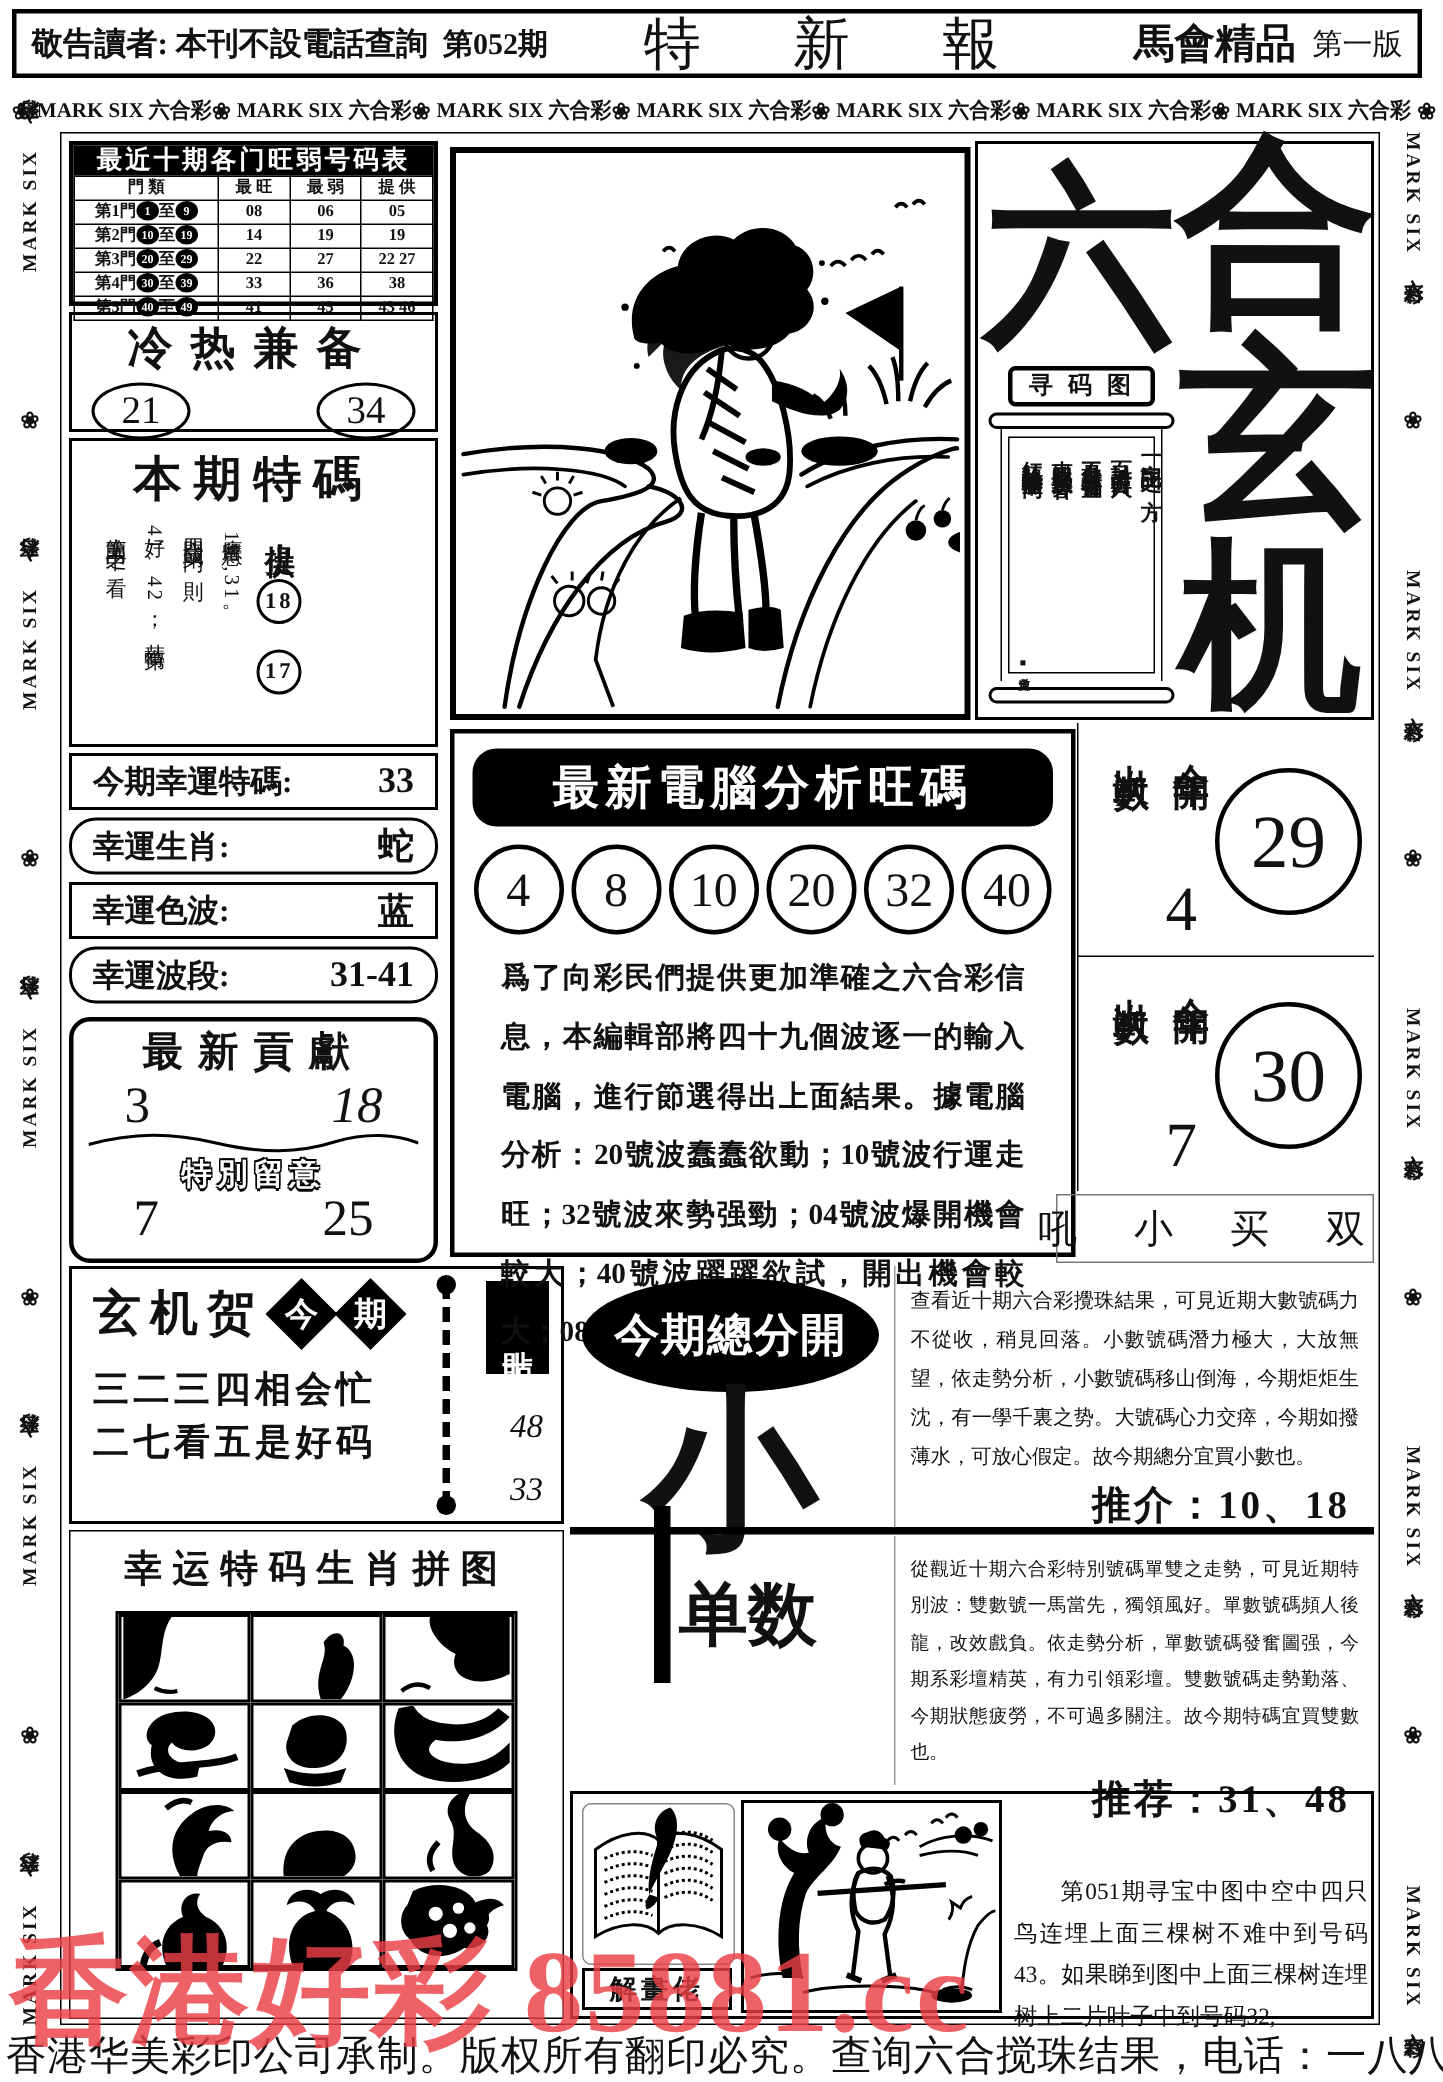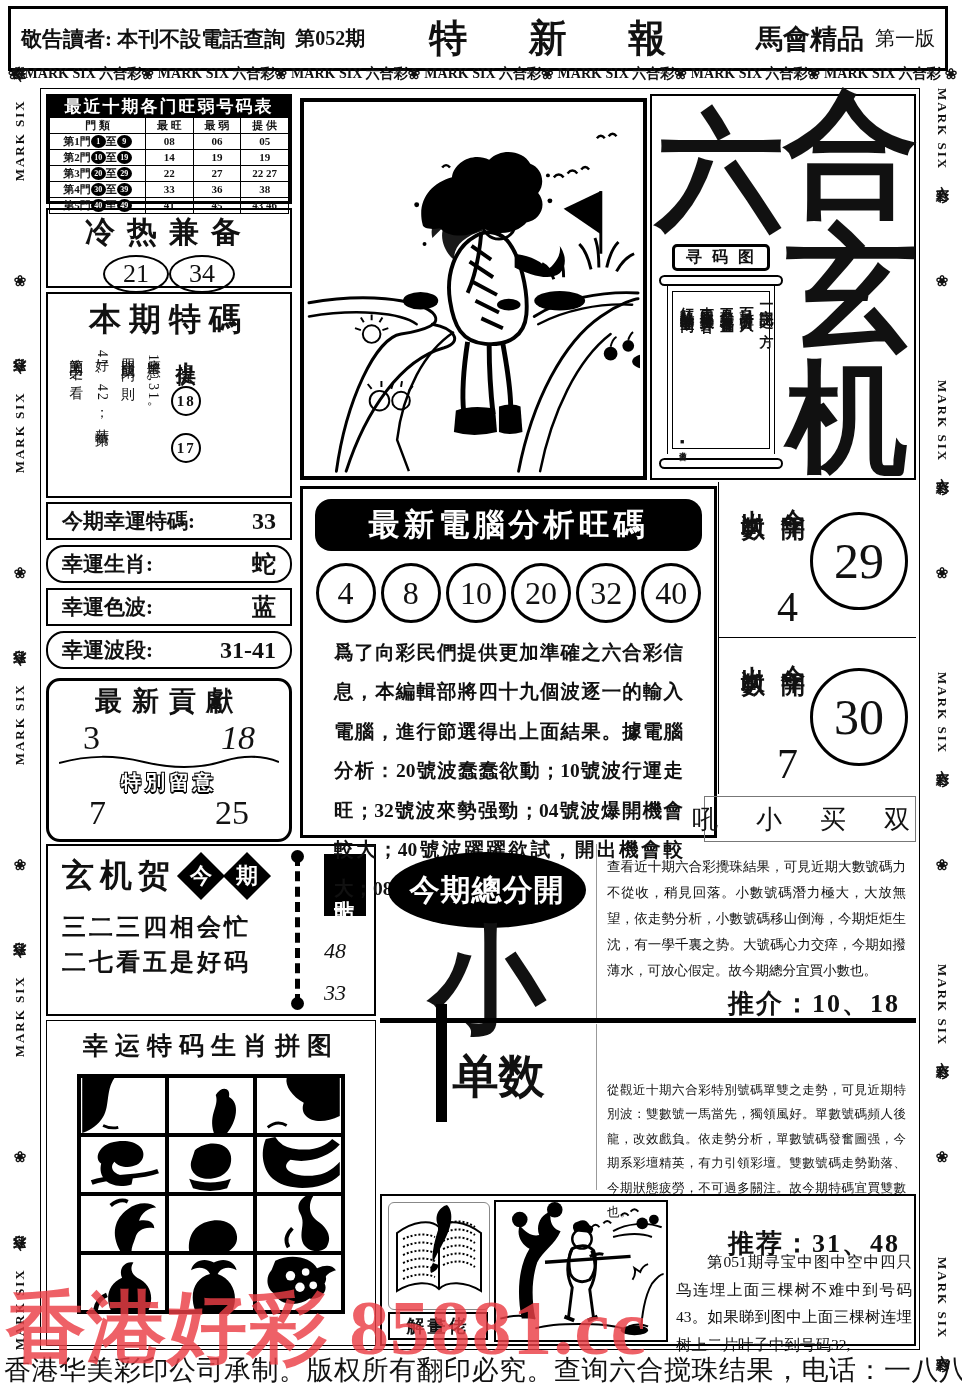--- a/index.html
+++ b/index.html
@@ -1,24 +1,24 @@
 <!DOCTYPE html>
 <html><head>
 <meta charset="utf-8">
 <style>
   html,body{margin:0;padding:0;background:#888;}
   .page{position:relative;width:962px;height:1388px;background:#fff;color:#111;
         font-family:"Liberation Serif","DejaVu Serif",serif;overflow:hidden;margin:0 auto;}
   .abs{position:absolute;}
   
-  .header-box{left:8px;top:6px;width:940px;height:65px;border:3px solid #000;
+  .header-box{left:8px;top:6px;width:940px;height:46px;border:3px solid #000;
     display:flex;align-items:center;padding:0 10px;box-sizing:border-box;gap:10px;}
   .hdr-notice{font-size:21px;font-weight:bold;white-space:nowrap;}
   .hdr-issue{font-size:20px;font-weight:bold;white-space:nowrap;}
-  .hdr-title{flex:1;text-align:center;font-size:38px;font-weight:bold;letter-spacing:26px;white-space:nowrap;}
+  .hdr-title{flex:1;text-align:center;font-size:38px;font-weight:normal;letter-spacing:26px;white-space:nowrap;}
   .hdr-sub{font-size:27px;font-weight:bold;white-space:nowrap;}
   .hdr-ed{font-size:20px;white-space:nowrap;margin-left:1px;}
   
   .banner-row{left:8px;top:60px;width:946px;height:28px;display:flex;align-items:center;
     justify-content:space-between;font-size:14px;font-weight:bold;}
   .banner-unit{display:flex;align-items:center;gap:4px;white-space:nowrap;}
   .flower{font-size:15px;}
   
   .strip{top:88px;width:40px;height:1262px;display:flex;flex-direction:column;
     justify-content:space-between;align-items:center;font-size:13px;font-weight:bold;}
@@ -33,21 +33,21 @@
     letter-spacing:2px;line-height:20px;height:20px;}
   .dtab{width:100%;border-collapse:collapse;table-layout:fixed;}
   .dtab th,.dtab td{border:1px solid #000;font-size:11px;font-weight:bold;text-align:center;
     padding:0;height:15px;line-height:15px;white-space:nowrap;overflow:hidden;}
   .dtab col.c0{width:96px;}
   .circ{display:inline-block;background:#000;color:#fff;border-radius:50%;min-width:13px;height:13px;
     line-height:13px;font-size:8px;padding:0 1px;vertical-align:1px;}
   
   .coldhot{left:46px;top:208px;width:246px;height:80px;border:2px solid #000;box-sizing:border-box;text-align:center;}
   .coldhot-title{font-size:30px;font-weight:bold;letter-spacing:12px;margin-top:2px;}
-  .oval-row{display:flex;justify-content:center;padding:0 13px;margin-top:2px;}
+  .oval-row{display:flex;justify-content:space-between;padding:0 13px;margin-top:2px;}
   .oval{border:2px solid #000;border-radius:50%;width:62px;height:34px;font-size:26px;
     display:flex;align-items:center;justify-content:center;}
   
   .special-box{left:46px;top:292px;width:246px;height:206px;border:2px solid #000;box-sizing:border-box;}
   .special-title{font-size:32px;font-weight:bold;text-align:center;letter-spacing:8px;margin-top:4px;}
   .vflow{writing-mode:vertical-rl;height:148px;padding:6px 10px;box-sizing:border-box;}
   .vcol{font-size:14px;line-height:1.2;margin-left:9px;letter-spacing:2px;}
   .vcol-provide{font-size:20px;font-weight:bold;margin-left:10px;}
   .num-circle{display:inline-block;writing-mode:horizontal-tb;width:26px;height:26px;border:2px solid #000;
     border-radius:50%;text-align:center;line-height:26px;font-size:15px;font-weight:bold;margin:5px 0;}
@@ -76,21 +76,21 @@
   .diamond .dchar{transform:rotate(-45deg);color:#fff;font-size:22px;font-weight:bold;}
   .poem{font-size:24px;font-weight:bold;letter-spacing:3px;padding:12px 0 0 14px;line-height:1.45;}
   .dash-line{position:absolute;right:74px;top:10px;bottom:10px;border-left:5px dashed #000;}
   .dash-line::before,.dash-line::after{content:"";position:absolute;left:-9px;width:13px;height:13px;
     background:#000;border-radius:50%;}
   .dash-line::before{top:-6px;}
   .dash-line::after{bottom:-6px;}
   .tip-box{position:absolute;right:8px;top:8px;width:42px;height:62px;background:#000;color:#fff;
     writing-mode:vertical-rl;text-orientation:upright;font-size:20px;font-weight:bold;
     display:flex;align-items:center;justify-content:center;}
-  .tip-nums{position:absolute;right:28px;top:84px;font-size:22px;font-style:italic;line-height:1.9;text-align:center;}
+  .tip-nums{position:absolute;right:12px;top:84px;font-size:22px;font-style:italic;line-height:1.9;text-align:center;}
   
   .puzzle{left:46px;top:1020px;width:330px;height:326px;border:1px solid #000;box-sizing:border-box;text-align:center;}
   .puzzle-title{font-size:25px;letter-spacing:7px;margin-top:8px;font-weight:bold;}
   .pgrid{display:grid;grid-template-columns:repeat(3,88px);grid-template-rows:repeat(4,59px);
     margin:12px auto 0;width:264px;border:2px solid #000;}
   .pcell{border:2px solid #000;background:#fff;overflow:hidden;}
   .pcell svg{display:block;width:100%;height:100%;}
   
   .illus{left:300px;top:98px;width:347px;height:382px;border:4px solid #000;box-sizing:border-box;padding:3px;background:#fff;}
   .illus svg{width:100%;height:100%;}
@@ -136,21 +136,21 @@
   
   .panel-left{left:380px;width:214px;position:absolute;text-align:center;}
   .panel-right{left:596px;width:320px;position:absolute;border-left:1px solid #999;box-sizing:border-box;}
   .badge{margin:8px auto 0;width:198px;height:76px;background:#000;border-radius:50%;color:#fff;
     font-size:30px;font-weight:bold;display:flex;align-items:center;justify-content:center;letter-spacing:1px;}
   .bigchar{font-size:116px;font-weight:bold;line-height:0.92;}
   .pair-row{display:flex;align-items:center;justify-content:center;margin-top:-6px;}
   .pair-row .pword{font-size:46px;font-weight:bold;letter-spacing:0;}
   .pair-bar{width:11px;height:118px;background:#000;margin:0 6px;transform:translateY(-14px);}
   .panel-body{padding:10px 10px 0;font-size:13.5px;line-height:1.92;text-align:justify;}
-  .panel-body.small{font-size:12.5px;line-height:1.95;margin-top:44px;}
+  .panel-body.small{font-size:12.5px;line-height:1.95;}
   .recommend{font-size:26px;font-weight:bold;text-align:right;padding:2px 16px 0 0;letter-spacing:2px;}
   .thick-sep{left:380px;top:1018px;width:536px;height:5px;background:#000;position:absolute;}
   
   .review{left:380px;top:1194px;width:536px;height:152px;border:2px solid #000;box-sizing:border-box;}
   .bookbox{position:absolute;left:6px;top:6px;width:100px;height:106px;border:1px solid #888;border-radius:6px;}
   .bookbox svg{width:100%;height:100%;}
   .booklabel{position:absolute;left:6px;top:116px;width:100px;height:28px;border:2px solid #000;
     box-sizing:border-box;font-size:18px;font-weight:bold;letter-spacing:3px;display:flex;
     align-items:center;justify-content:center;}
   .scenebox{position:absolute;left:112px;top:4px;width:174px;height:142px;border:2px solid #000;box-sizing:border-box;}

